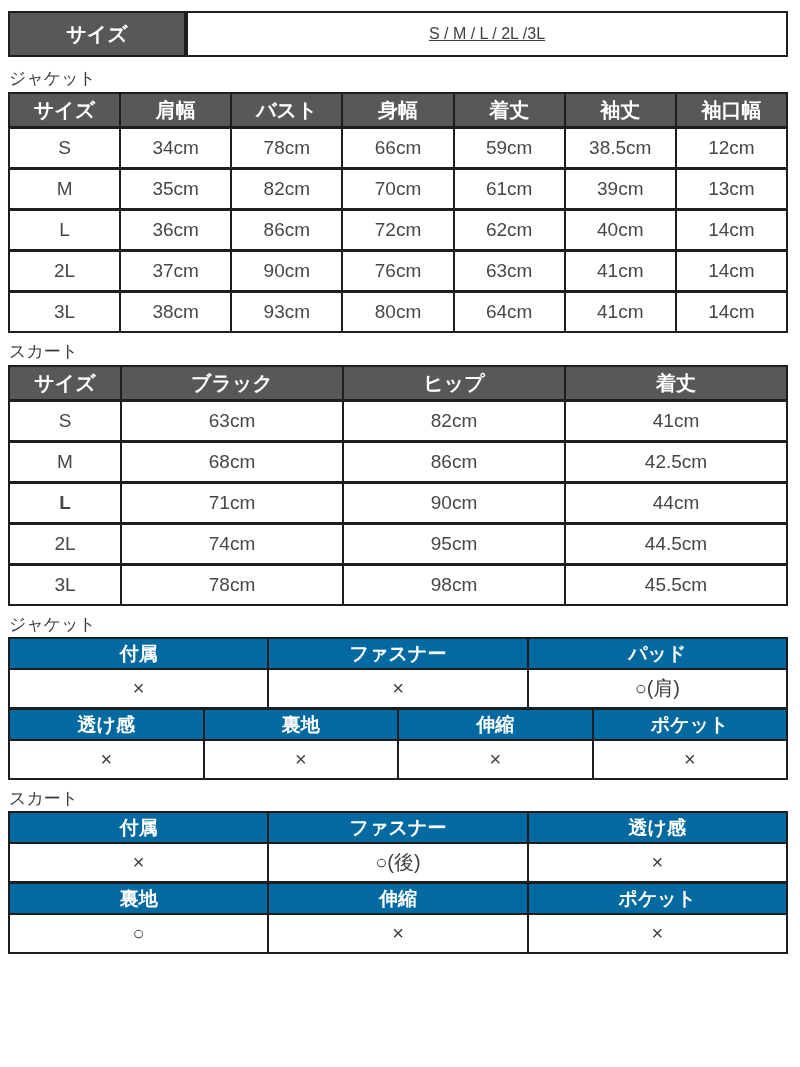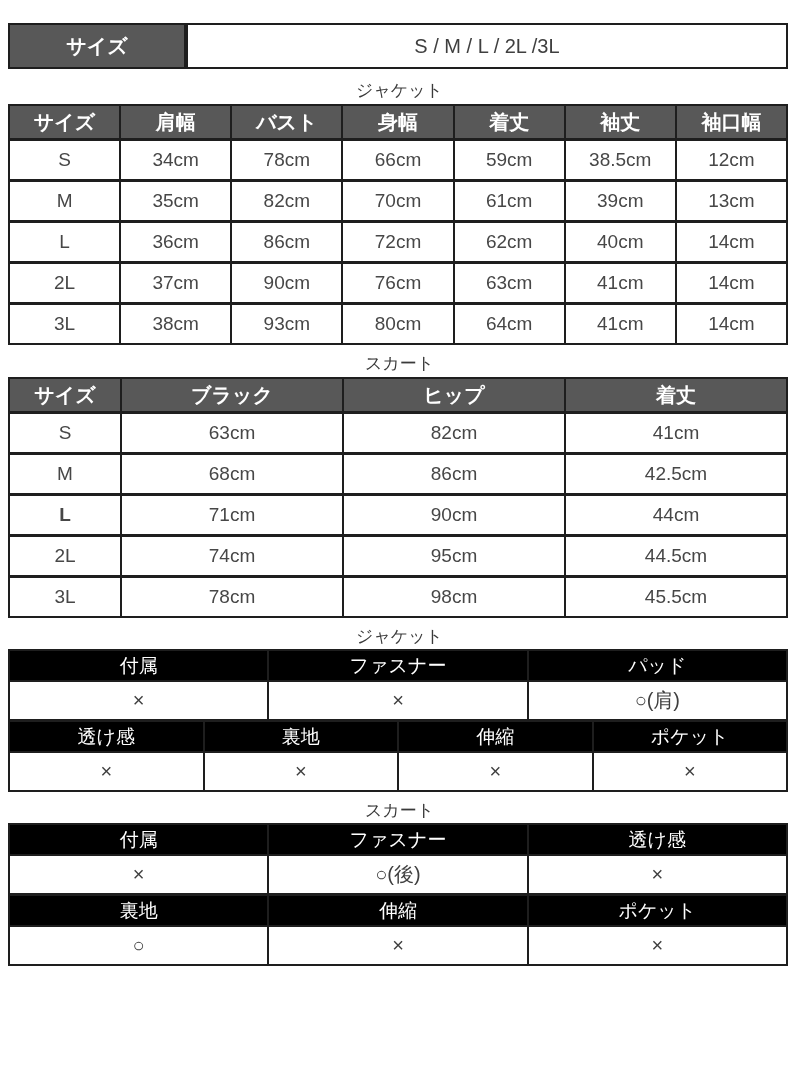--- a/index.html
+++ b/index.html
@@ -1,42 +1,42 @@
 <!DOCTYPE html>
 <html><head>
 <meta charset="utf-8">
 <style>
   html,body{margin:0;padding:0;background:#fff;}
   body{
     width:800px;height:1067px;overflow:hidden;
     font-family:"Liberation Sans","DejaVu Sans",sans-serif;
     color:#3f3f3f;
   }
-  .wrap{padding:20px 10px 0 8px;}
+  .wrap{padding:8px 10px 0 8px;}
   table{border-collapse:collapse;width:780px;table-layout:fixed;}
 
   
   table.info{border-collapse:separate;border-spacing:0 3px;}
   table.info td{border:2px solid #1e1e1e;height:40px;text-align:center;vertical-align:middle;}
   table.info td.hcell{background:#585858;color:#fff;font-weight:bold;font-size:20px;}
-  table.info td.vcell{font-size:20px;color:#3f3f3f;}
+  table.info td.vcell{font-size:16px;color:#3f3f3f;text-decoration:underline;}
   table.info col.c-label{width:178px;}
 
-  .section-label{font-size:17px;line-height:21px;margin:8px 0 3px 1px;color:#3a3a3a;text-align:center;}
+  .section-label{font-size:17px;line-height:21px;margin:8px 0 3px 1px;color:#3a3a3a;}
 
   
   table.size th{background:#585858;color:#fff;font-weight:bold;font-size:20px;height:30px;
     border:2px solid #1e1e1e;text-align:center;vertical-align:middle;}
   table.size td{border:2px solid #1e1e1e;border-top-width:3px;height:36px;
     font-size:19px;text-align:center;vertical-align:middle;color:#474747;}
   table.size col.c-size{width:112px;}
   td.strong{font-weight:bold;color:#141414;}
 
   
-  table.spec th{background:#000000;color:#fff;font-weight:normal;font-size:19px;height:27px;
+  table.spec th{background:#0369a1;color:#fff;font-weight:bold;font-size:19px;height:27px;
     border:2px solid #1e1e1e;text-align:center;vertical-align:middle;}
   table.spec td{border:2px solid #1e1e1e;height:35px;font-size:20px;
     text-align:center;vertical-align:middle;color:#3f3f3f;}
   table.spec{margin-top:-1px;}
   th.light{font-weight:normal;color:#d6d6d6;}
 </style>
 </head>
 <body>
 
 <div class="wrap">

